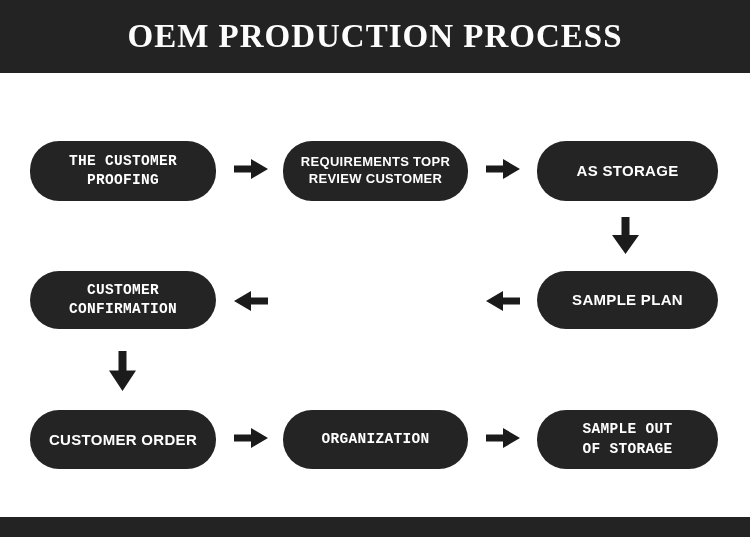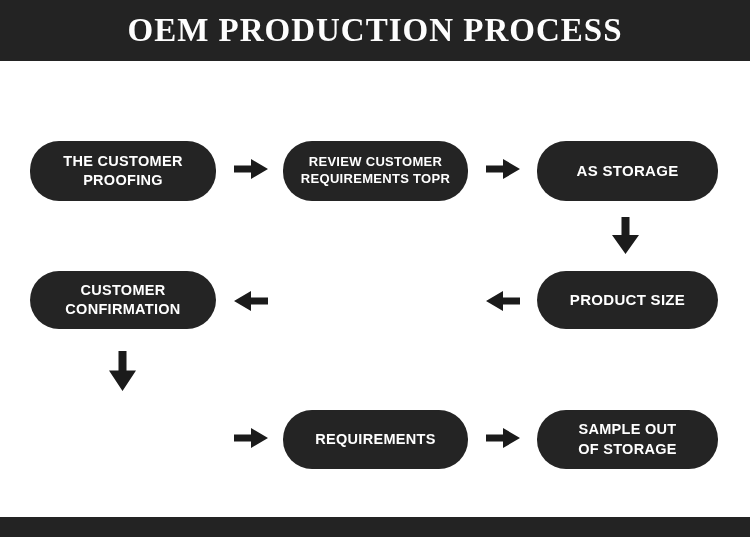--- a/index.html
+++ b/index.html
@@ -12,21 +12,21 @@
   *{margin:0;padding:0;box-sizing:border-box;}
   html,body{background:#fff;}
   .canvas{
     position:relative;
     width:750px;height:537px;
     background:var(--bg);
     overflow:hidden;
     font-family:"Liberation Sans",sans-serif;
   }
   .top-band{
-    position:absolute;left:0;top:0;width:750px;height:61px;
+    position:absolute;left:0;top:0;width:750px;height:73px;
     background:var(--band);
     display:flex;align-items:center;justify-content:center;
   }
   .top-band h1{
     color:#fdfdfd;
     font-family:"Liberation Serif","DejaVu Serif",serif;
     font-weight:700;
     font-size:33px;
     letter-spacing:1px;
     white-space:nowrap;
@@ -42,21 +42,21 @@
     color:var(--node-text);
     display:flex;flex-direction:column;
     align-items:center;justify-content:center;
     text-align:center;
     font-weight:700;
     letter-spacing:.3px;
     line-height:1.32;
   }
   .box span{display:block;}
   .fs15{font-size:15px;}
-  .fs14{font-size:14.5px;}
+  .fs14{font-size:14.5px;font-family:Liberation Mono, monospace;}
   .fs13{font-size:13px;line-height:1.28;}
   
   .c1{left:30px;width:186px;}
   .c2{left:283px;width:185px;}
   .c3{left:537px;width:181px;}
   
   .r1{top:141px;height:60px;}
   .r2{top:271px;height:58px;}
   .r3{top:410px;height:59px;}
   .arrow{position:absolute;color:var(--arrow);}
@@ -84,22 +84,22 @@
     <span>PROOFING</span>
   </div>
 
   <div class="arrow h-arrow a-x1 a-r1">
     <svg viewBox="0 0 34 20">
         <polygon fill="currentColor" points="0,6.5 17,6.5 17,0 34,10 17,20 17,13.5 0,13.5"></polygon>
       </svg>
   </div>
 
   <div class="box c2 r1 fs13">
+    <span>REQUIREMENTS TOPR</span>
     <span>REVIEW CUSTOMER</span>
-    <span>REQUIREMENTS TOPR</span>
   </div>
 
   <div class="arrow h-arrow a-x2 a-r1">
     <svg viewBox="0 0 34 20">
         <polygon fill="currentColor" points="0,6.5 17,6.5 17,0 34,10 17,20 17,13.5 0,13.5"></polygon>
       </svg>
   </div>
 
   <div class="box c3 r1 fs15">
     <span>AS STORAGE</span>
@@ -123,38 +123,41 @@
   </div>
 
 
   <div class="arrow h-arrow flip a-x2 a-r2">
     <svg viewBox="0 0 34 20">
         <polygon fill="currentColor" points="0,6.5 17,6.5 17,0 34,10 17,20 17,13.5 0,13.5"></polygon>
       </svg>
   </div>
 
   <div class="box c3 r2 fs15">
-    <span>PRODUCT SIZE</span>
+    <span>SAMPLE PLAN</span>
   </div>
 
   <div class="arrow v-arrow" style="left:109px;top:351px;height:40px;">
     <svg viewBox="0 0 27 37" preserveAspectRatio="none">
         <polygon fill="currentColor" points="9.5,0 17.5,0 17.5,18 27,18 13.5,37 0,18 9.5,18"></polygon>
       </svg>
   </div>
 
+  <div class="box c1 r3 fs15">
+    <span>CUSTOMER ORDER</span>
+  </div>
 
   <div class="arrow h-arrow a-x1 a-r3">
     <svg viewBox="0 0 34 20">
         <polygon fill="currentColor" points="0,6.5 17,6.5 17,0 34,10 17,20 17,13.5 0,13.5"></polygon>
       </svg>
   </div>
 
   <div class="box c2 r3 fs14">
-    <span>REQUIREMENTS</span>
+    <span>ORGANIZATION</span>
   </div>
 
   <div class="arrow h-arrow a-x2 a-r3">
     <svg viewBox="0 0 34 20">
         <polygon fill="currentColor" points="0,6.5 17,6.5 17,0 34,10 17,20 17,13.5 0,13.5"></polygon>
       </svg>
   </div>
 
   <div class="box c3 r3 fs14">
     <span>SAMPLE OUT</span>

